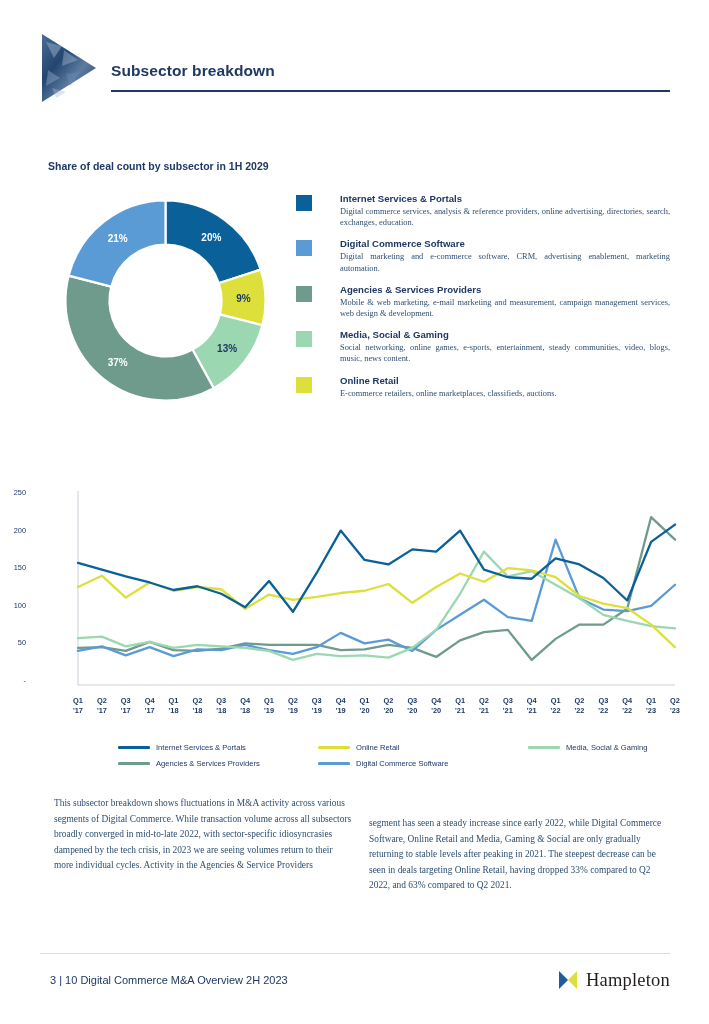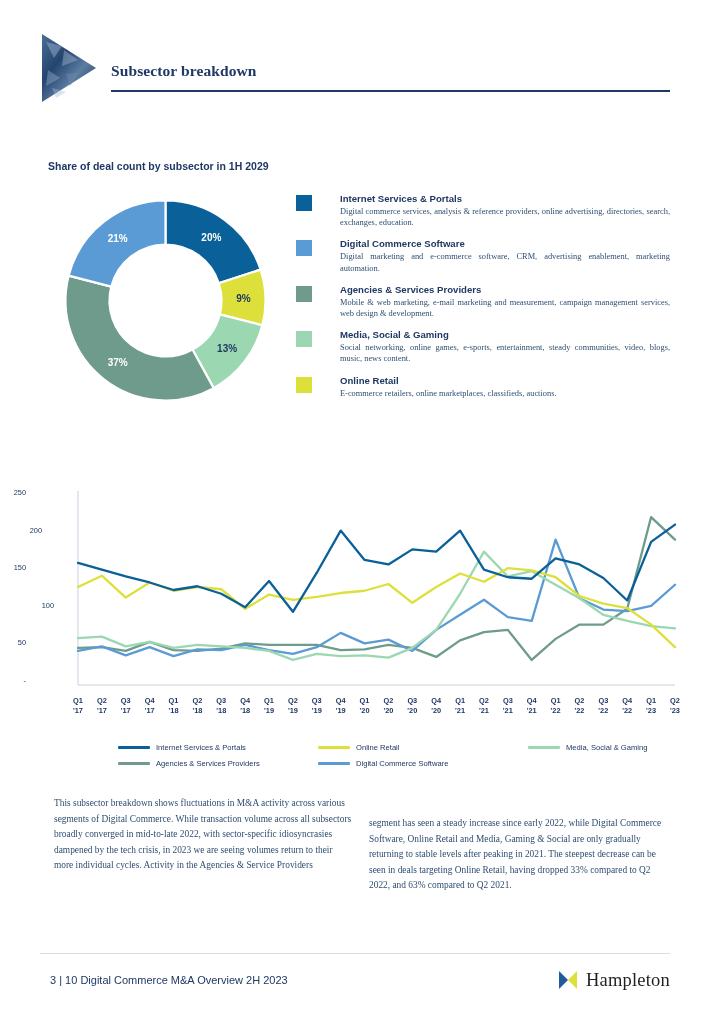--- a/index.html
+++ b/index.html
@@ -8,21 +8,21 @@
     font-family:"Liberation Serif", serif;
     color:#1F3864;position:relative;overflow:hidden;
   }
   .page{position:absolute;left:0;top:0;width:709px;height:1024px;}
 
   
   .header{position:absolute;left:40px;top:32px;width:630px;height:70px;}
   .logo-tri{position:absolute;left:0;top:0;width:60px;height:72px;}
   .hdr-title{
     position:absolute;left:71px;top:30px;
-    font-family:Liberation Serif, serif;
+    font-family:Liberation Sans, sans-serif;
     font-weight:bold;font-size:15.5px;color:#1F3864;letter-spacing:.1px;
   }
   .hdr-rule{position:absolute;left:71px;top:58px;width:559px;height:1.6px;background:#1F3864;}
 
   
   .sec-title{
     position:absolute;font-family:"Liberation Sans", sans-serif;
     font-weight:bold;font-size:10.5px;color:#1F3864;
   }
   #donut-title{left:48px;top:160px;}
@@ -220,23 +220,23 @@
   <div class="foot-logo">
     <svg class="foot-mark" viewBox="0 0 22 22">
       <polygon points="2,2 2,20 11,11" fill="#1F5C99"></polygon>
       <polygon points="11,11 20,2 20,20" fill="#DDE03A"></polygon>
     </svg>
     <span class="foot-name">Hampleton</span>
   </div>
 
 <div class="ylab" style="left: 0px; top: 676px;">-</div>
     <div class="ylab" style="left: 0px; top: 638.4px;">50</div>
-    <div class="ylab" style="left: 0px; top: 600.8px; padding-left: 28px;">100</div>
+    <div class="ylab" style="left: 0px; top: 600.8px;">100</div>
     <div class="ylab" style="left: 0px; top: 563.2px;">150</div>
-    <div class="ylab" style="left: 16px; top: 525.6px;">200</div>
+    <div class="ylab" style="left: 0px; top: 525.6px;">200</div>
     <div class="ylab" style="left: 0px; top: 488px;">250</div>
     <div class="xlab" style="left: 66px; top: 696px;">Q1<br>'17</div>
     <div class="xlab" style="left: 89.88px; top: 696px;">Q2<br>'17</div>
     <div class="xlab" style="left: 113.76px; top: 696px;">Q3<br>'17</div>
     <div class="xlab" style="left: 137.64px; top: 696px;">Q4<br>'17</div>
     <div class="xlab" style="left: 161.52px; top: 696px;">Q1<br>'18</div>
     <div class="xlab" style="left: 185.4px; top: 696px;">Q2<br>'18</div>
     <div class="xlab" style="left: 209.28px; top: 696px;">Q3<br>'18</div>
     <div class="xlab" style="left: 233.16px; top: 696px;">Q4<br>'18</div>
     <div class="xlab" style="left: 257.04px; top: 696px;">Q1<br>'19</div>

